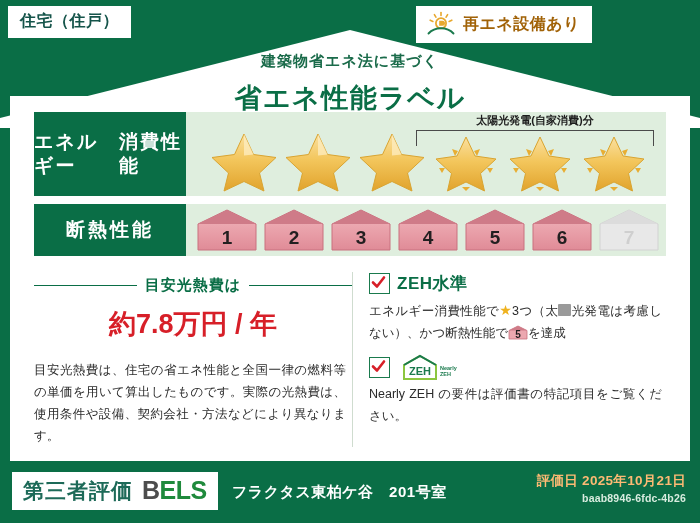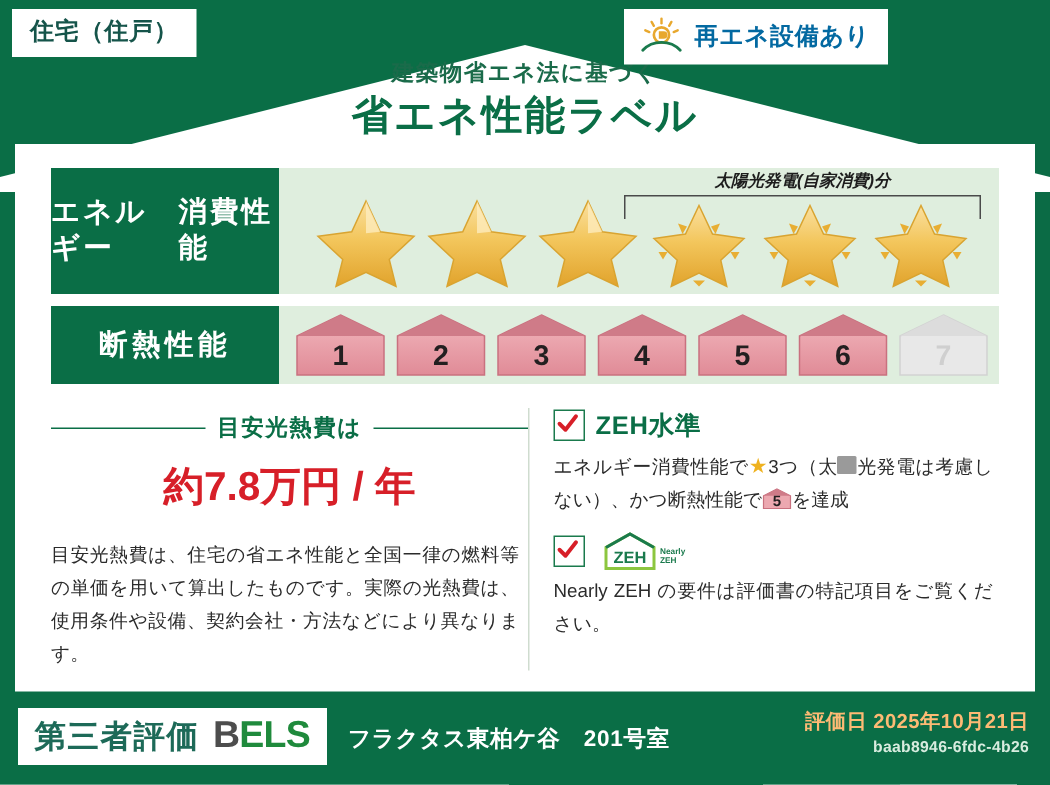--- a/index.html
+++ b/index.html
@@ -25,35 +25,35 @@
     z-index:6;
   }
   .re-badge{
     position:absolute;right:8px;top:6px;
     background:#ffffff;
     display:flex;align-items:center;gap:7px;
     padding:5px 12px 6px 10px;
     z-index:6;
   }
   .re-badge .txt{
-    color:#0369a1;font-size:16px;font-weight:bold;letter-spacing:.5px;
+    color:#a16207;font-size:16px;font-weight:bold;letter-spacing:.5px;
   }
   .sun-icon{width:30px;height:26px;display:block;}
 
   
   .wedge{
     position:absolute;left:0;top:0;width:700px;height:128px;overflow:hidden;z-index:1;
   }
 
   .header-title{
     position:absolute;left:0;top:40px;width:700px;text-align:center;z-index:4;
   }
   .header-title .sub{
     font-size:15px;font-weight:bold;color:#1a6b4a;letter-spacing:1px;
-    margin:0;line-height:1.2;
+    margin:12px;line-height:1.2;
   }
   .header-title .main{
     font-size:27px;font-weight:bold;color:#0a6e46;letter-spacing:1.5px;
     margin:3px 0 0 0;line-height:1.2;
   }
 
   
   .card{
     position:absolute;left:10px;top:96px;width:680px;height:365px;
     background:#ffffff;z-index:3;box-sizing:border-box;
@@ -80,21 +80,21 @@
   .stars{
     position:absolute;left:0;right:0;bottom:4px;
     display:flex;align-items:flex-end;justify-content:center;gap:4px;
     padding-left:6px;
   }
   .star-wrap{position:relative;width:70px;height:62px;}
   .star-wrap svg{display:block;width:70px;height:62px;}
 
   
   .solar-bracket{
-    position:absolute;right:8px;top:1px;width:246px;height:34px;font-style:italic;
+    position:absolute;right:8px;top:1px;width:246px;height:34px;
   }
   .solar-bracket .cap{
     position:absolute;left:0;right:0;top:0;text-align:center;
     font-size:11px;font-weight:bold;color:#1d1d1d;letter-spacing:0;
     white-space:nowrap;
   }
   .solar-bracket .line{
     position:absolute;left:4px;right:4px;top:17px;height:15px;
     border:1.5px solid #4a4a4a;border-bottom:none;border-top-width:1.5px;
   }

